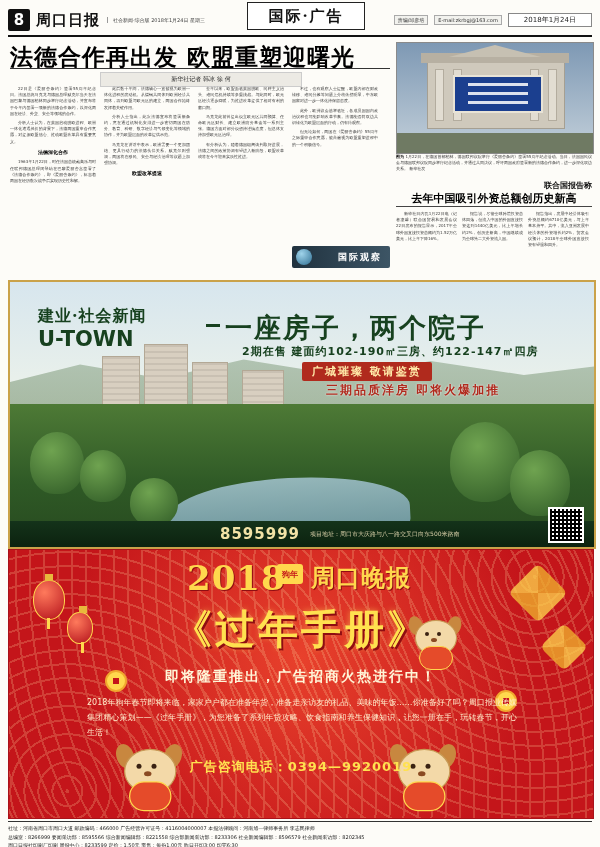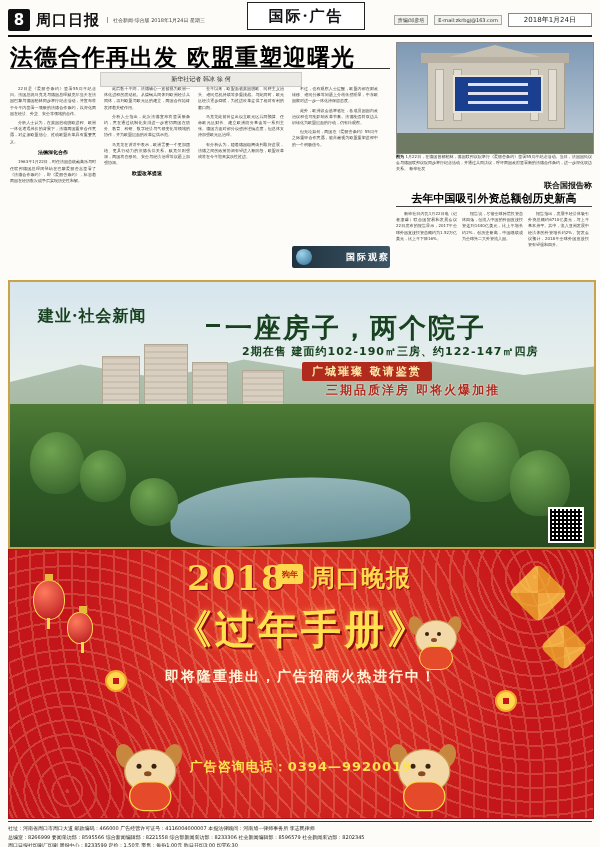--- a/index.html
+++ b/index.html
@@ -64,21 +64,21 @@
   .c3{left:198px;height:190px;}
   .c4{left:292px;height:190px;}
 
   .observe-badge{
     position:absolute;left:292px;top:246px;width:98px;height:22px;
     background:linear-gradient(90deg,#20323f,#3d5565);
     display:flex;align-items:center;justify-content:flex-end;
     border-radius:2px;
   }
   .observe-badge span{color:#fff;font-size:9px;font-weight:bold;letter-spacing:2px;
-    padding-right:0;font-family:"DejaVu Serif","Liberation Serif",serif;}
+    padding-right:8px;font-family:"DejaVu Serif","Liberation Serif",serif;}
   .observe-globe{
     position:absolute;left:4px;top:3px;width:16px;height:16px;border-radius:50%;
     background:radial-gradient(circle at 35% 30%,#9fd3ea,#2f6f93);
   }
 
   
   .photo{
     position:absolute;left:396px;top:42px;width:196px;height:110px;
     background:linear-gradient(#8fa6bb,#b9c6d2 55%,#9aa79a);
     overflow:hidden;border:1px solid #8a8a8a;
@@ -345,27 +345,32 @@
     <div class="ad1-green"></div>
     <div class="ad1-river"></div>
     <div class="ad1-tree" style="left:20px;top:150px;width:54px;height:62px"></div>
     <div class="ad1-tree" style="left:70px;top:168px;width:46px;height:52px"></div>
     <div class="ad1-tree" style="left:440px;top:140px;width:70px;height:80px"></div>
     <div class="ad1-tree" style="left:500px;top:168px;width:60px;height:66px"></div>
     <div class="ad1-tree" style="left:120px;top:196px;width:48px;height:48px"></div>
 
     <div class="ad1-logo">
       <div class="cn">建业·社会新闻</div>
+      <div class="en">U-TOWN</div>
     </div>
     <div class="ad1-dash"></div>
     <div class="ad1-slogan">一座房子，两个院子</div>
     <div class="ad1-sub">2期在售 建面约102-190㎡三房、约122-147㎡四房</div>
     <div class="ad1-tag">广城璀璨  敬请鉴赏</div>
     <div class="ad1-tag2">三期品质洋房  即将火爆加推</div>
 
+    <div class="ad1-phonebar">
+      <span class="ad1-phone">8595999</span>
+      <span class="ad1-addr">项目地址：周口市大庆路与八一路交叉口向东500米路南</span>
+    </div>
     <div class="ad1-qr">
         <div class="qr-grid"></div>
       </div>
   </div>
 
   <div class="ad2">
     <div class="ad2-pattern"></div>
     <div class="lantern" style="left:24px;top:30px"></div>
     <div class="lantern" style="left:58px;top:62px;width:24px;height:30px"></div>
     <div class="knot" style="left:508px;top:22px"></div>
@@ -400,20 +405,21 @@
       <div class="ear earL"></div>
         <div class="ear earR"></div>
       <div class="head"></div>
         <div class="eye eyeL"></div>
         <div class="eye eyeR"></div>
       <div class="nose"></div>
         <div class="body"></div>
     </div>
 
     <div class="ad2-line">即将隆重推出，广告招商火热进行中！</div>
+    <div class="ad2-body">2018年狗年春节即将来临，家家户户都在准备年货，准备走亲访友的礼品、美味的年饭……你准备好了吗？周口报业传媒集团精心策划——《过年手册》，为您准备了系列年货攻略、饮食指南和养生保健知识，让您一册在手，玩转春节，开心生活！</div>
     <div class="ad2-tel">广告咨询电话：0394—9920019</div>
   </div>
 
   <div class="footer">
     <div>社址：河南省周口市周口大道  邮政编码：466000  广告经营许可证号：4116004000007  本报法律顾问：河南旭一律师事务所  李志民律师</div>
     <div>总编室：8266999  要闻采访部：8595566  综合新闻编辑部：8221558  综合部新闻采访部：8233306  社会新闻编辑部：8596579  社会新闻采访部：8202345</div>
     <div>周口日报社印刷厂印刷  周报中心：8233599    定价：1.50元  零售：每份1.00元    昨日开印3:00  印完6:30</div>
   </div>
 
 </div>

